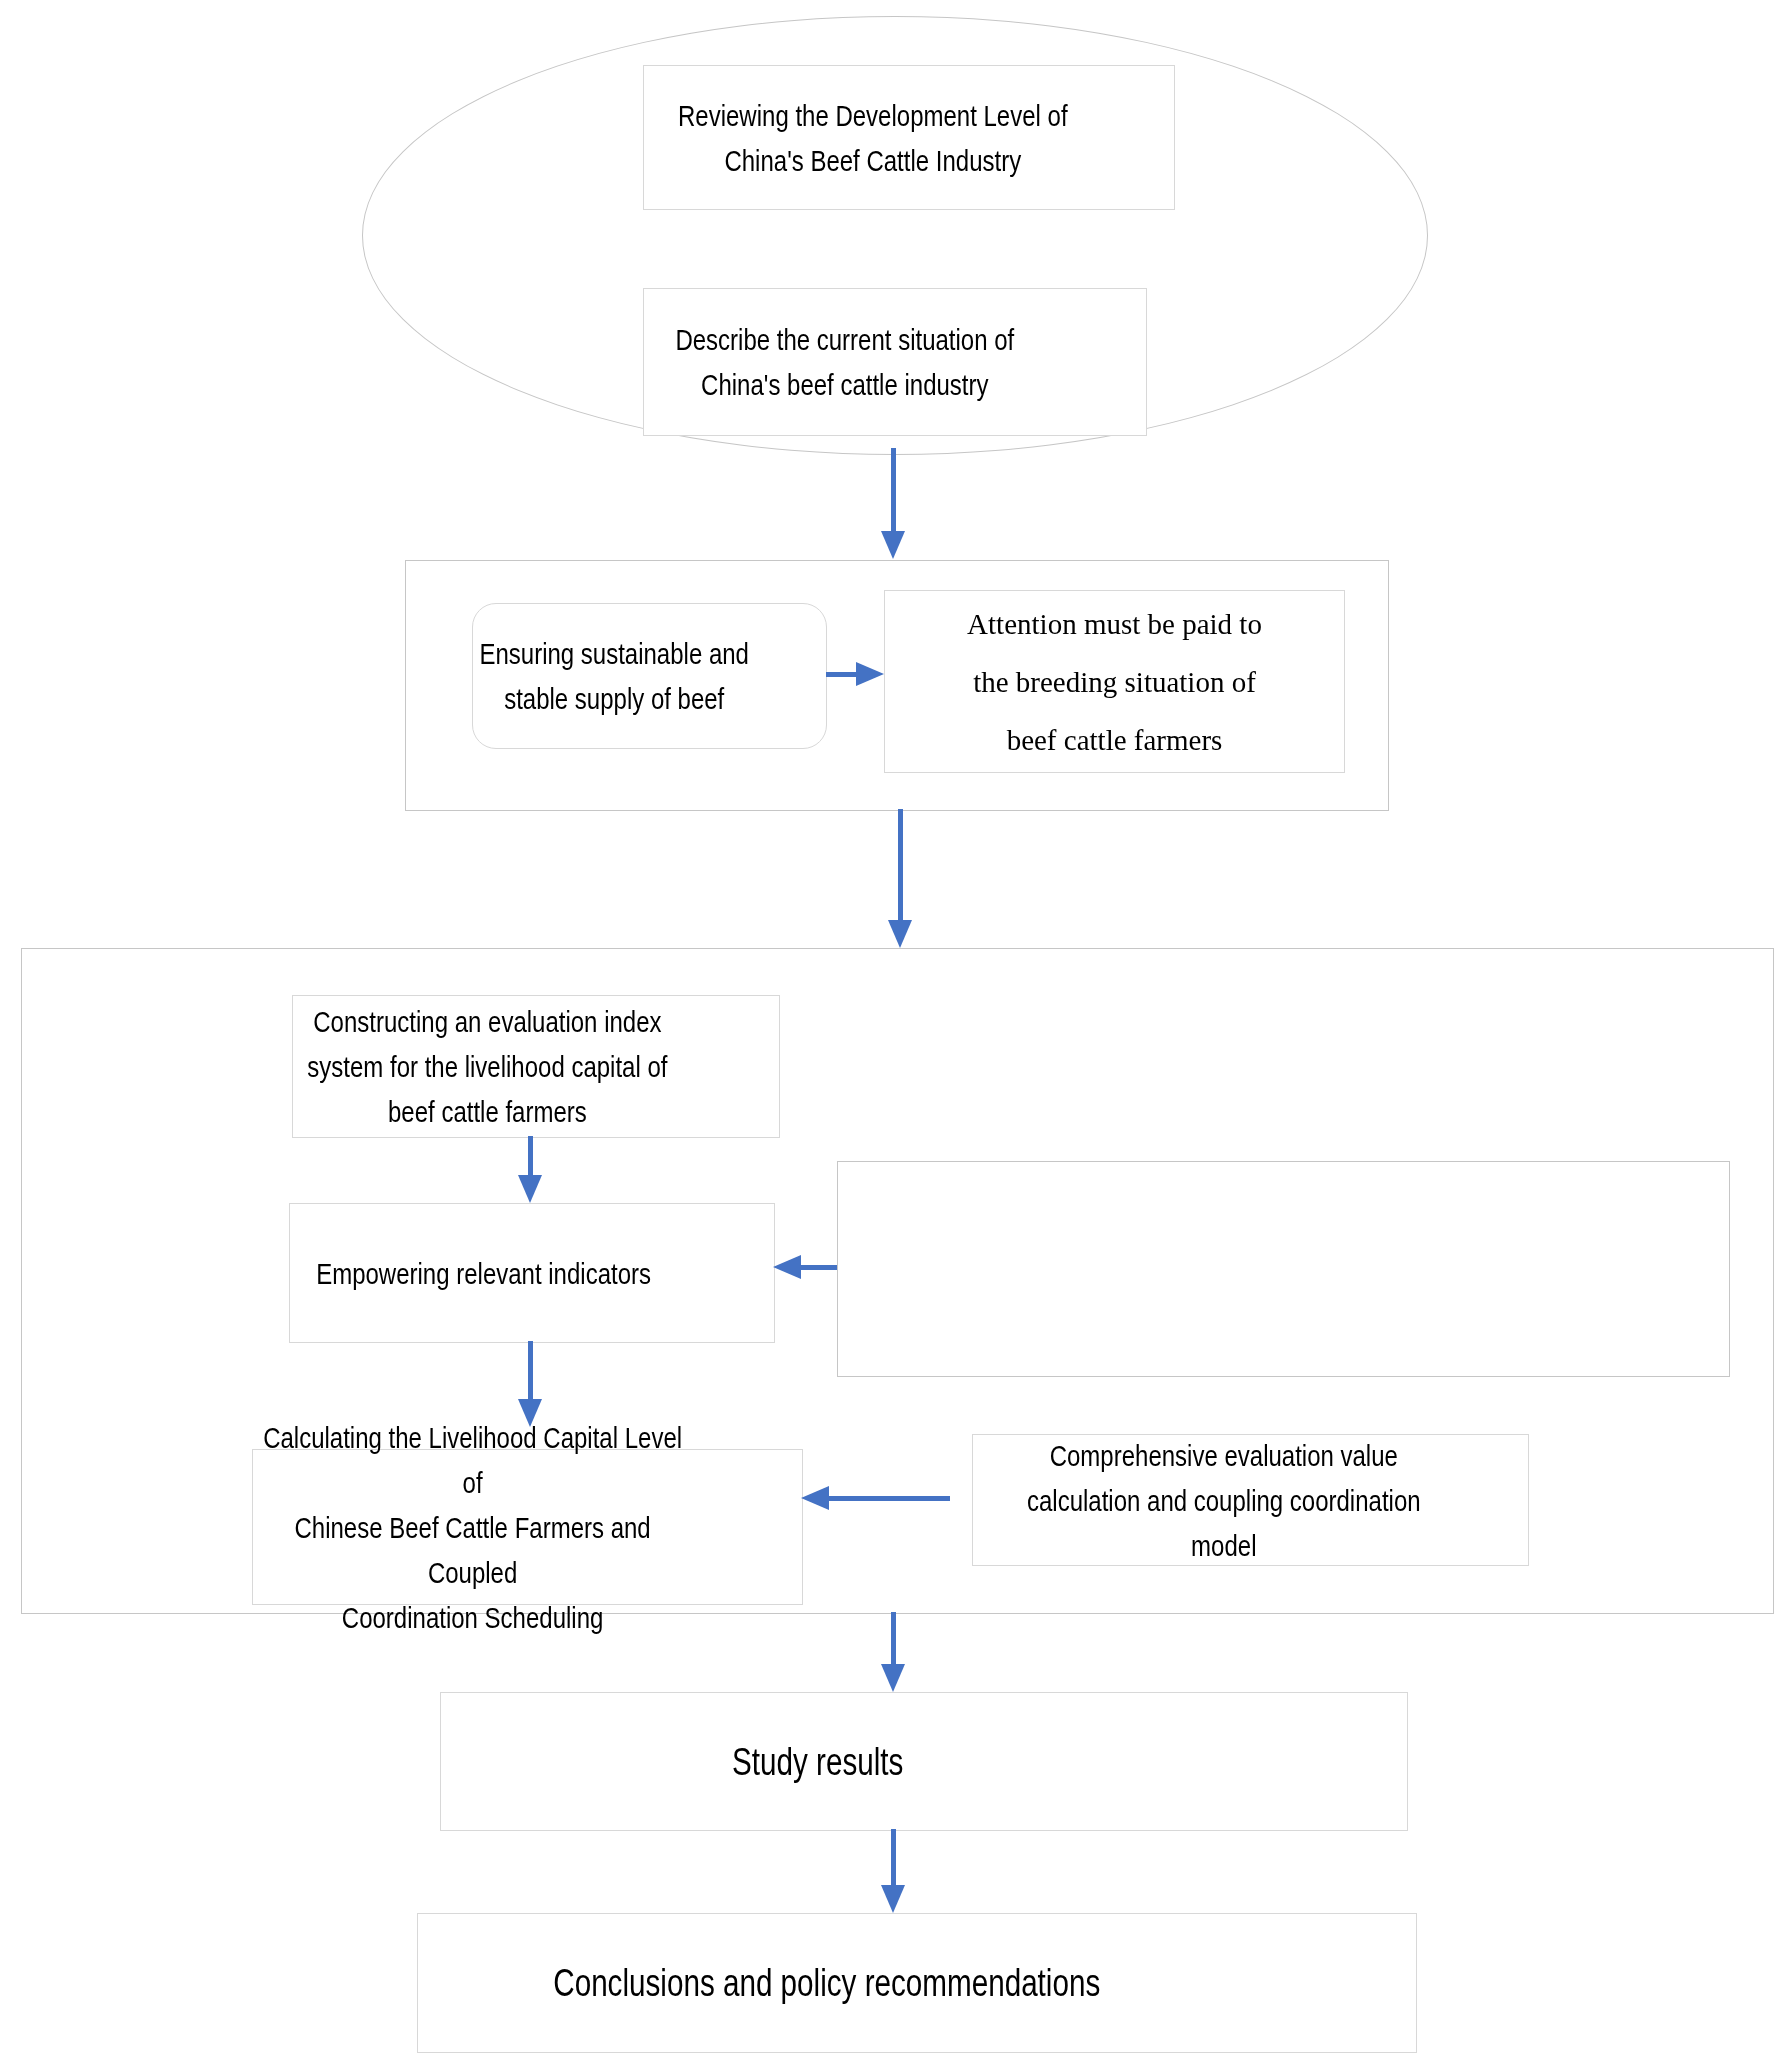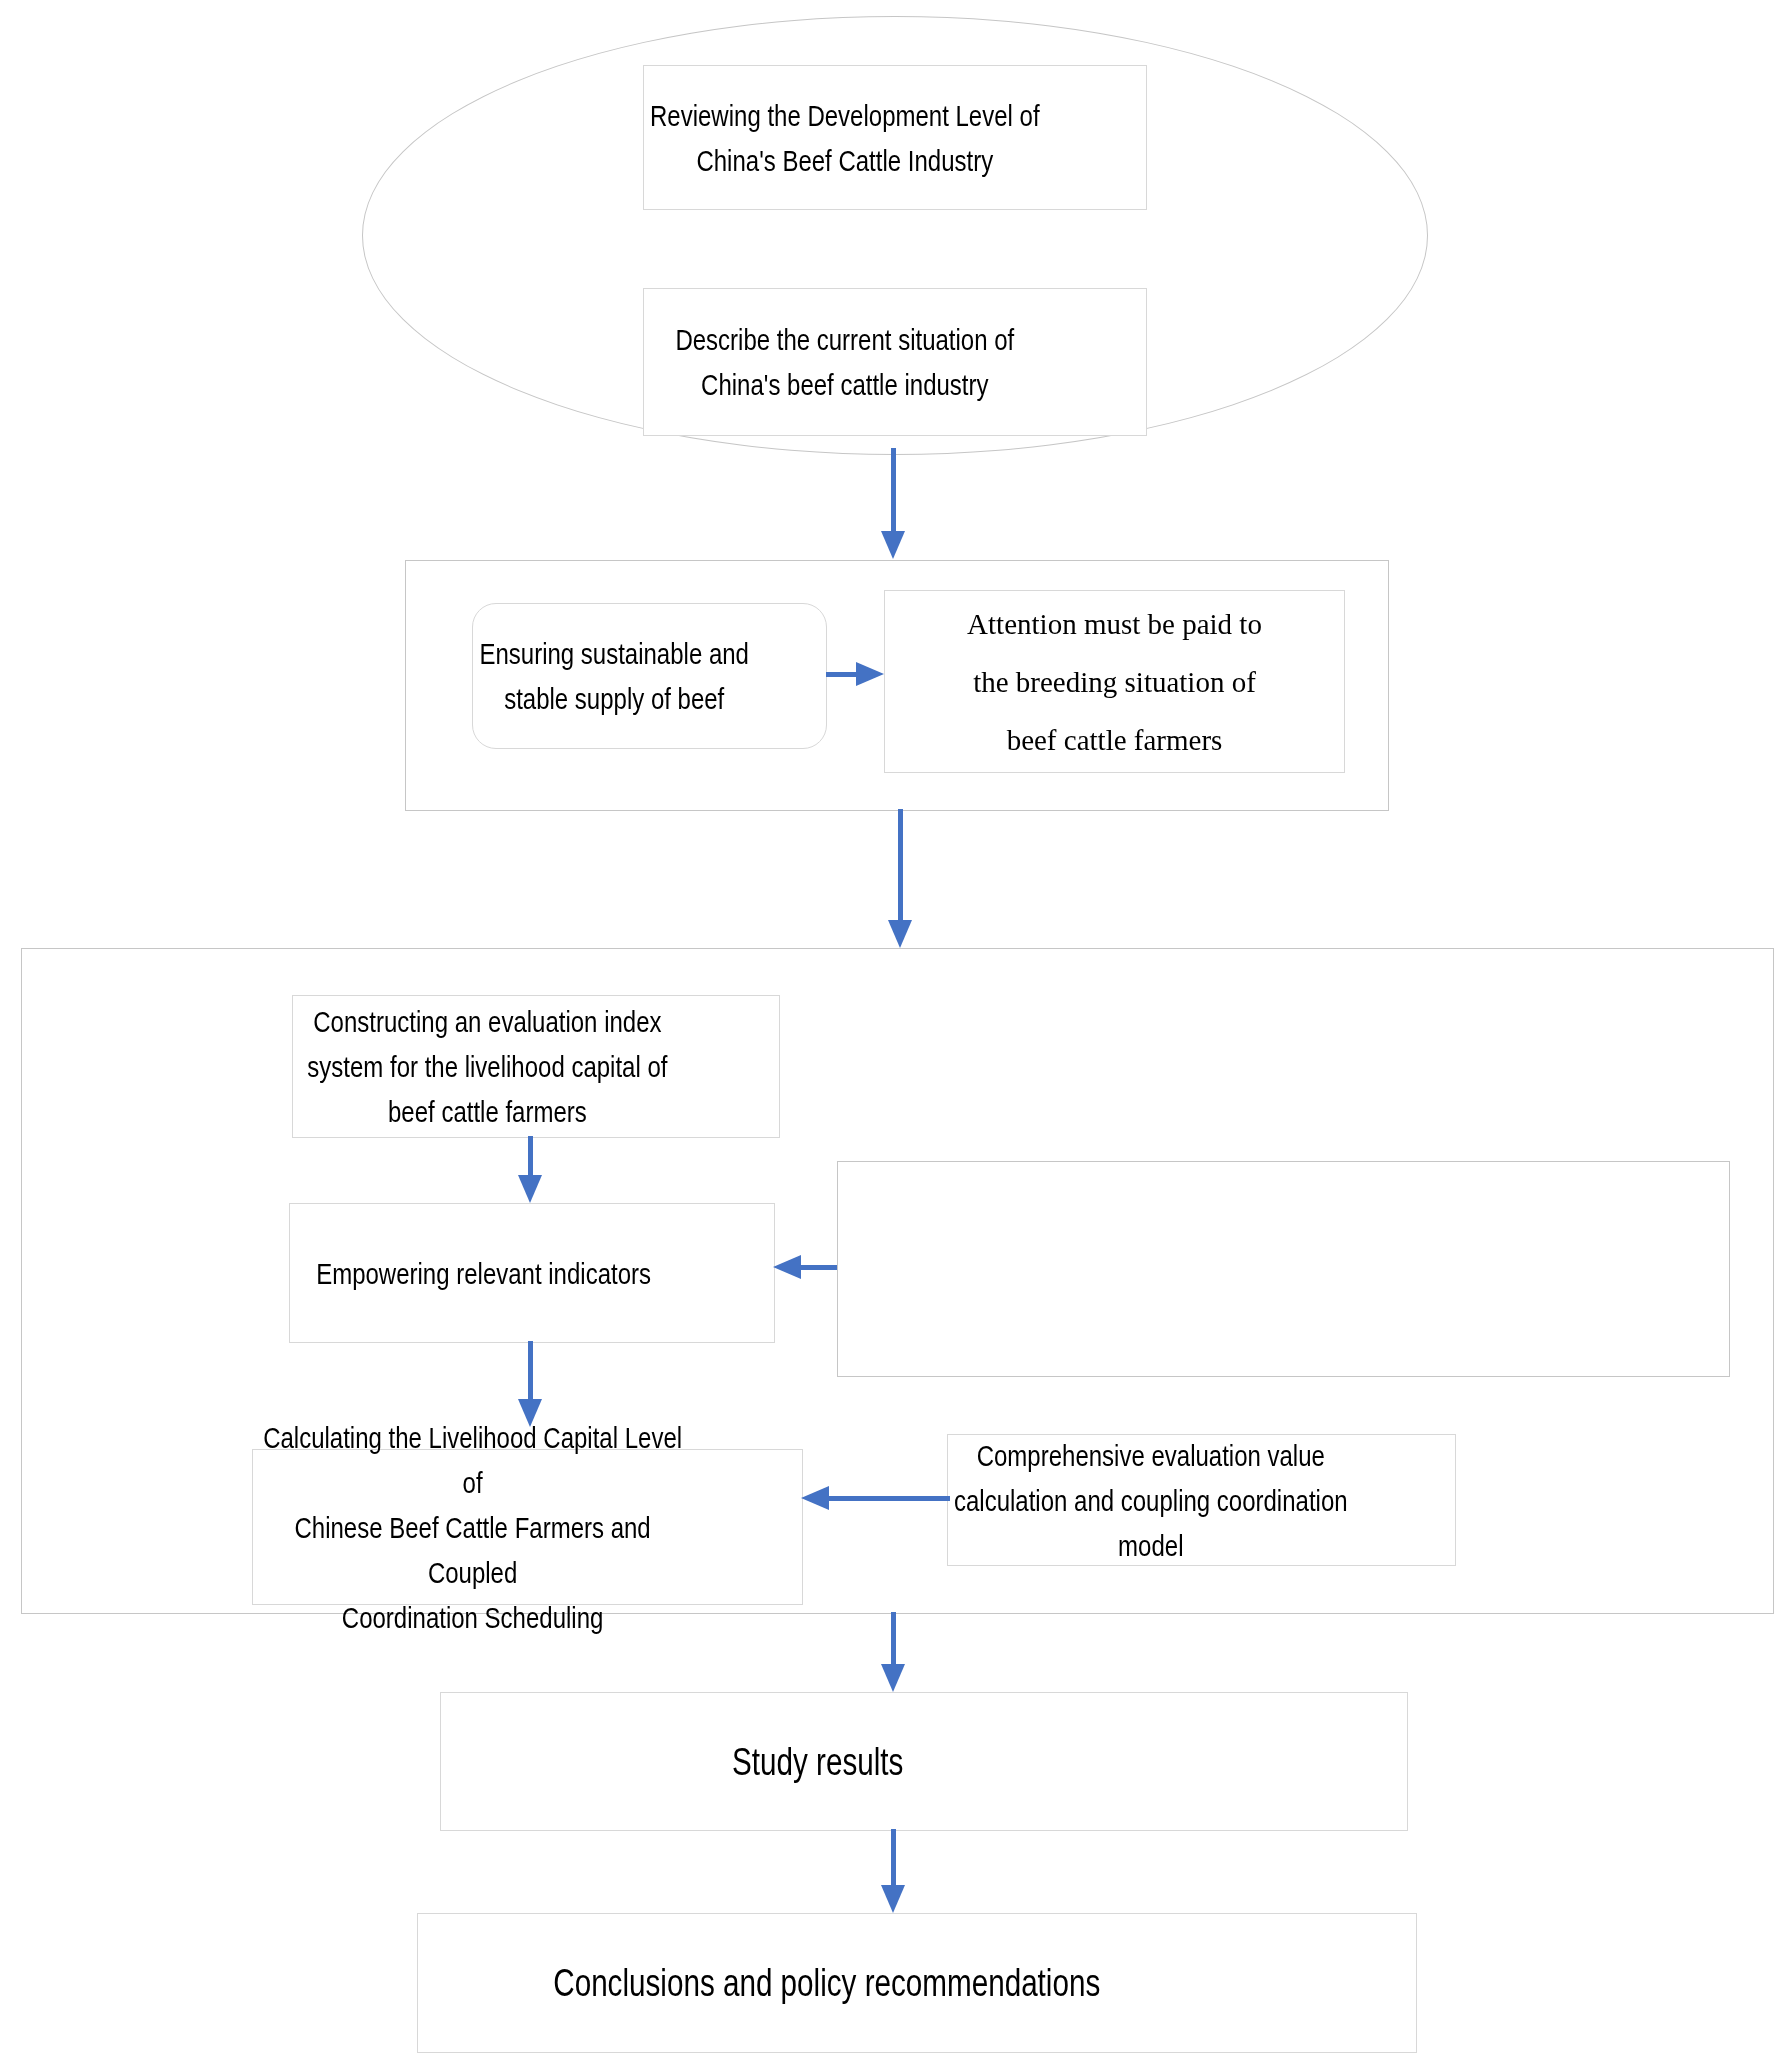--- a/index.html
+++ b/index.html
@@ -33,21 +33,21 @@
       border-top:12.6px solid transparent;border-bottom:12.6px solid transparent;
       border-right:28px solid var(--arrow);}
 </style>
 </head>
 <body>
 
 <div class="canvas">
 
   <div class="ellipse" style="left:362px;top:15.7px;width:1064px;height:437px;"></div>
 
-  <div class="node" style="left:643px;top:65px;width:502px;height:143px;">
+  <div class="node" style="left:643px;top:65px;width:502px;height:143px;padding-left:28px;">
     <span class="txt">Reviewing the Development Level of
 China's Beef Cattle Industry</span>
   </div>
 
   <div class="node" style="left:643px;top:288px;width:502px;height:146px;">
     <span class="txt">Describe the current situation of
 China's beef cattle industry</span>
   </div>
 
   <div class="arr down" style="left:881px;top:448px;height:111px;">
@@ -108,21 +108,21 @@
     <span class="shaft"></span>
     <span class="head"></span>
   </div>
 
   <div class="node" style="left:252px;top:1421px;width:549px;height:154px;margin-top:28px;">
     <span class="txt">Calculating the Livelihood Capital Level of
 Chinese Beef Cattle Farmers and Coupled
 Coordination Scheduling</span>
   </div>
 
-  <div class="node" style="left:947px;top:1434px;width:507px;height:130px;">
+  <div class="node" style="left:972px;top:1434px;width:507px;height:130px;padding-left:48px;">
     <span class="txt">Comprehensive evaluation value
 calculation and coupling coordination
 model</span>
   </div>
 
   <div class="arr left" style="left:801px;top:1486px;width:149px;">
     <span class="shaft"></span>
     <span class="head"></span>
   </div>
 

